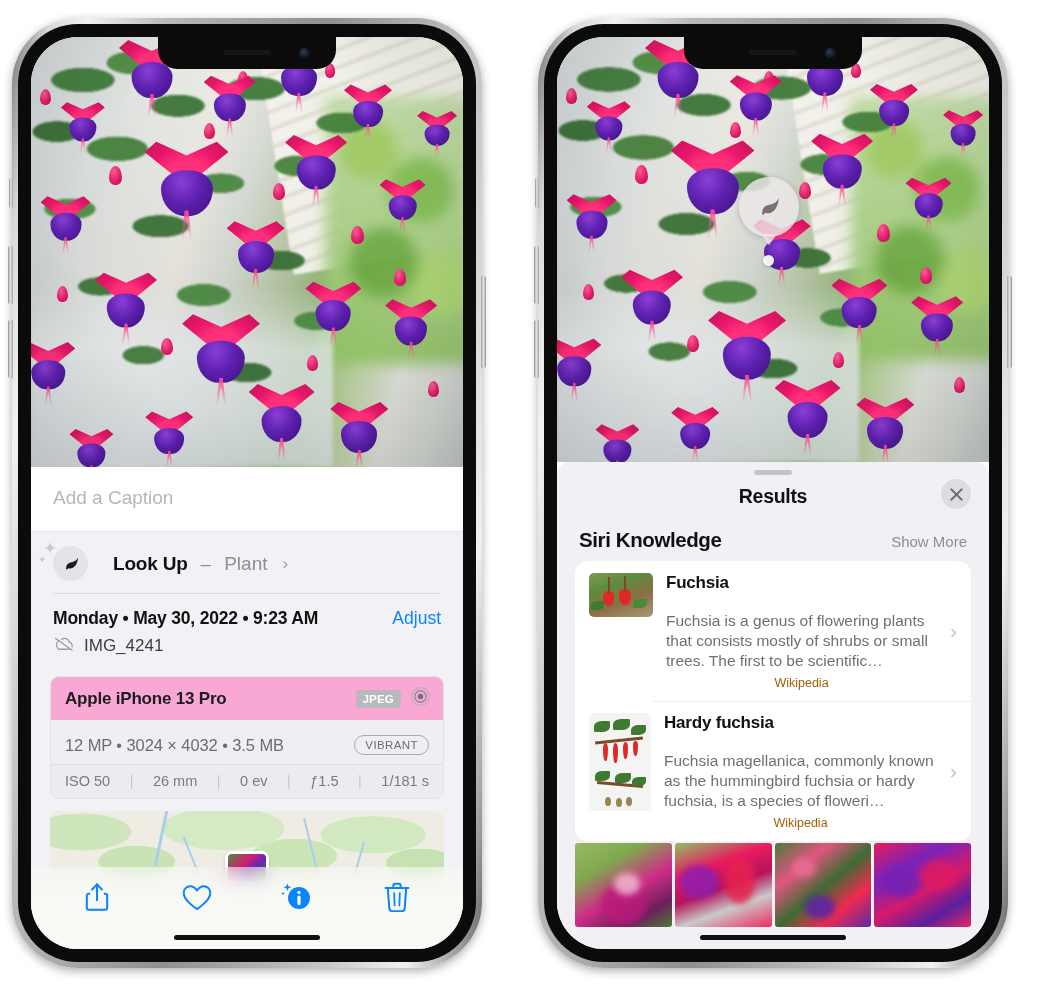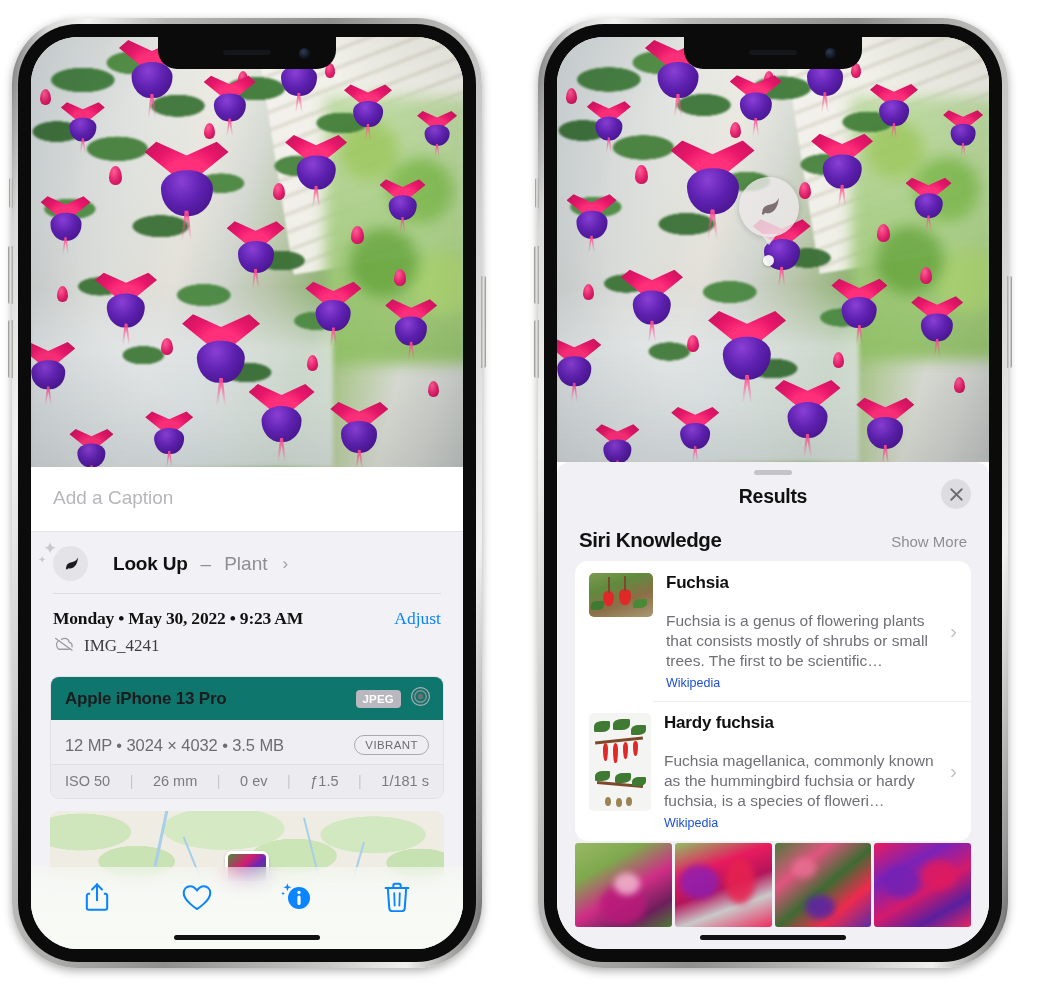--- a/index.html
+++ b/index.html
@@ -174,34 +174,34 @@
     background: #e3e3e8; display: flex; align-items: center; justify-content: center;
     flex: 0 0 auto;
   }
   .spark { position: absolute; color: #c9c9ce; line-height: 1; }
   .spark.s1 { left: -10px; top: -6px; font-size: 17px; }
   .spark.s2 { left: -15px; top: 9px;  font-size: 10px; }
   .lookup-title { font-size: 19px; font-weight: 700; color: #111; letter-spacing: -.2px; margin-left: 12px; }
   .lookup-kind  { font-size: 19px; font-weight: 400; color: #8e8e93; }
   .chev-sm { color: #9a9aa0; font-size: 17px; margin-left: 2px; }
 
-  .meta-block { padding: 14px 22px 10px; font-family: Liberation Serif, serif; }
+  .meta-block { padding: 14px 22px 10px; }
   .meta-line1 { display: flex; align-items: baseline; justify-content: space-between; }
   .meta-date { font-size: 17.5px; font-weight: 700; color: #111; letter-spacing: -.2px; }
   .adjust-link { font-size: 17.5px; color: #0a84ff; }
   .meta-line2 { display: flex; align-items: center; gap: 9px; margin-top: 7px; }
   .meta-file { font-size: 17px; color: #3c3c43; }
 
   .cam-card {
     margin: 10px 19px 0; border-radius: 9px; overflow: hidden;
     background: #ebebf0; border: 1px solid #e1e1e6;
   }
   .cam-head {
     display: flex; align-items: center; justify-content: space-between;
-    background: #0f766e; padding: 9px 12px 9px 14px;
+    background: #f9a8d4; padding: 9px 12px 9px 14px;
   }
   .cam-name { font-size: 17px; font-weight: 700; color: #1c1c1e; letter-spacing: -.2px; }
   .cam-head-right { display: flex; align-items: center; gap: 9px; }
   .pill-jpeg {
     background: #b8b8be; color: #fff; font-size: 11.5px; font-weight: 600;
     padding: 3px 7px; border-radius: 4px; letter-spacing: .2px;
   }
   .cam-body { padding: 10px 14px 9px; background: #efeff3; }
   .cam-lens { font-size: 16.5px; color: #6c6c72; letter-spacing: -.1px; }
   .cam-line2 { display: flex; align-items: center; justify-content: space-between; margin-top: 5px; }
@@ -293,21 +293,21 @@
     background: linear-gradient(160deg,#7e9b4f 0%, #5f8b3e 30%, #8b6e46 62%, #a89a74 100%); }
   .kthumb.b { width: 62px; height: 98px; background: #f4f4f2; }
   .kt-flower { position: absolute; border-radius: 48% 48% 40% 40% / 34% 34% 66% 66%;
     background: #e02828; }
   .kt-leaf { position: absolute; border-radius: 50% 10% 50% 10%; background: #3f7a32; }
   .kt-stem { position: absolute; background: #7a4a2a; }
   .kt-bud  { position: absolute; border-radius: 50%; background: #9a8355; }
   .know-txt { flex: 1 1 auto; min-width: 0; }
   .know-name { font-size: 17px; font-weight: 700; color: #111; letter-spacing: -.2px; }
   .know-desc { font-size: 15.5px; color: #6f6f75; line-height: 1.29; margin-top: 18px; }
-  .know-src  { font-size: 12.5px; color: #1d4ed8; margin-top: 5px; }
+  .know-src  { font-size: 12.5px; color: #a16207; margin-top: 5px; text-align: center; }
   .chev-lg { align-self: center; color: #c2c2c8; font-size: 21px; flex: 0 0 auto; }
 
   .web-grid { display: flex; gap: 3px; padding: 0 18px; margin-top: 2px; }
   .web-tile { flex: 1 1 0; height: 84px; border-radius: 3px; overflow: hidden; position: relative; }
   .wt1 { background: linear-gradient(150deg,#9ab866 0%,#7fa94d 28%,#cf2d86 56%,#6d1f5c 80%,#4e7a37 100%); }
   .wt2 { background: linear-gradient(160deg,#8fbf63 0%,#e81b5f 30%,#b4145a 52%,#c9c9c9 72%,#ef2a5e 100%); }
   .wt3 { background: linear-gradient(140deg,#4d7a3a 0%,#e0557f 28%,#3f6b33 52%,#ef2a4e 74%,#5a2ba8 100%); }
   .wt4 { background: linear-gradient(150deg,#e81b5f 0%,#7a23b8 30%,#d41a6b 56%,#5a1f9e 78%,#e8265f 100%); }
   .web-tile .spot {
     position: absolute; border-radius: 50%; filter: blur(3px); opacity: .85;

